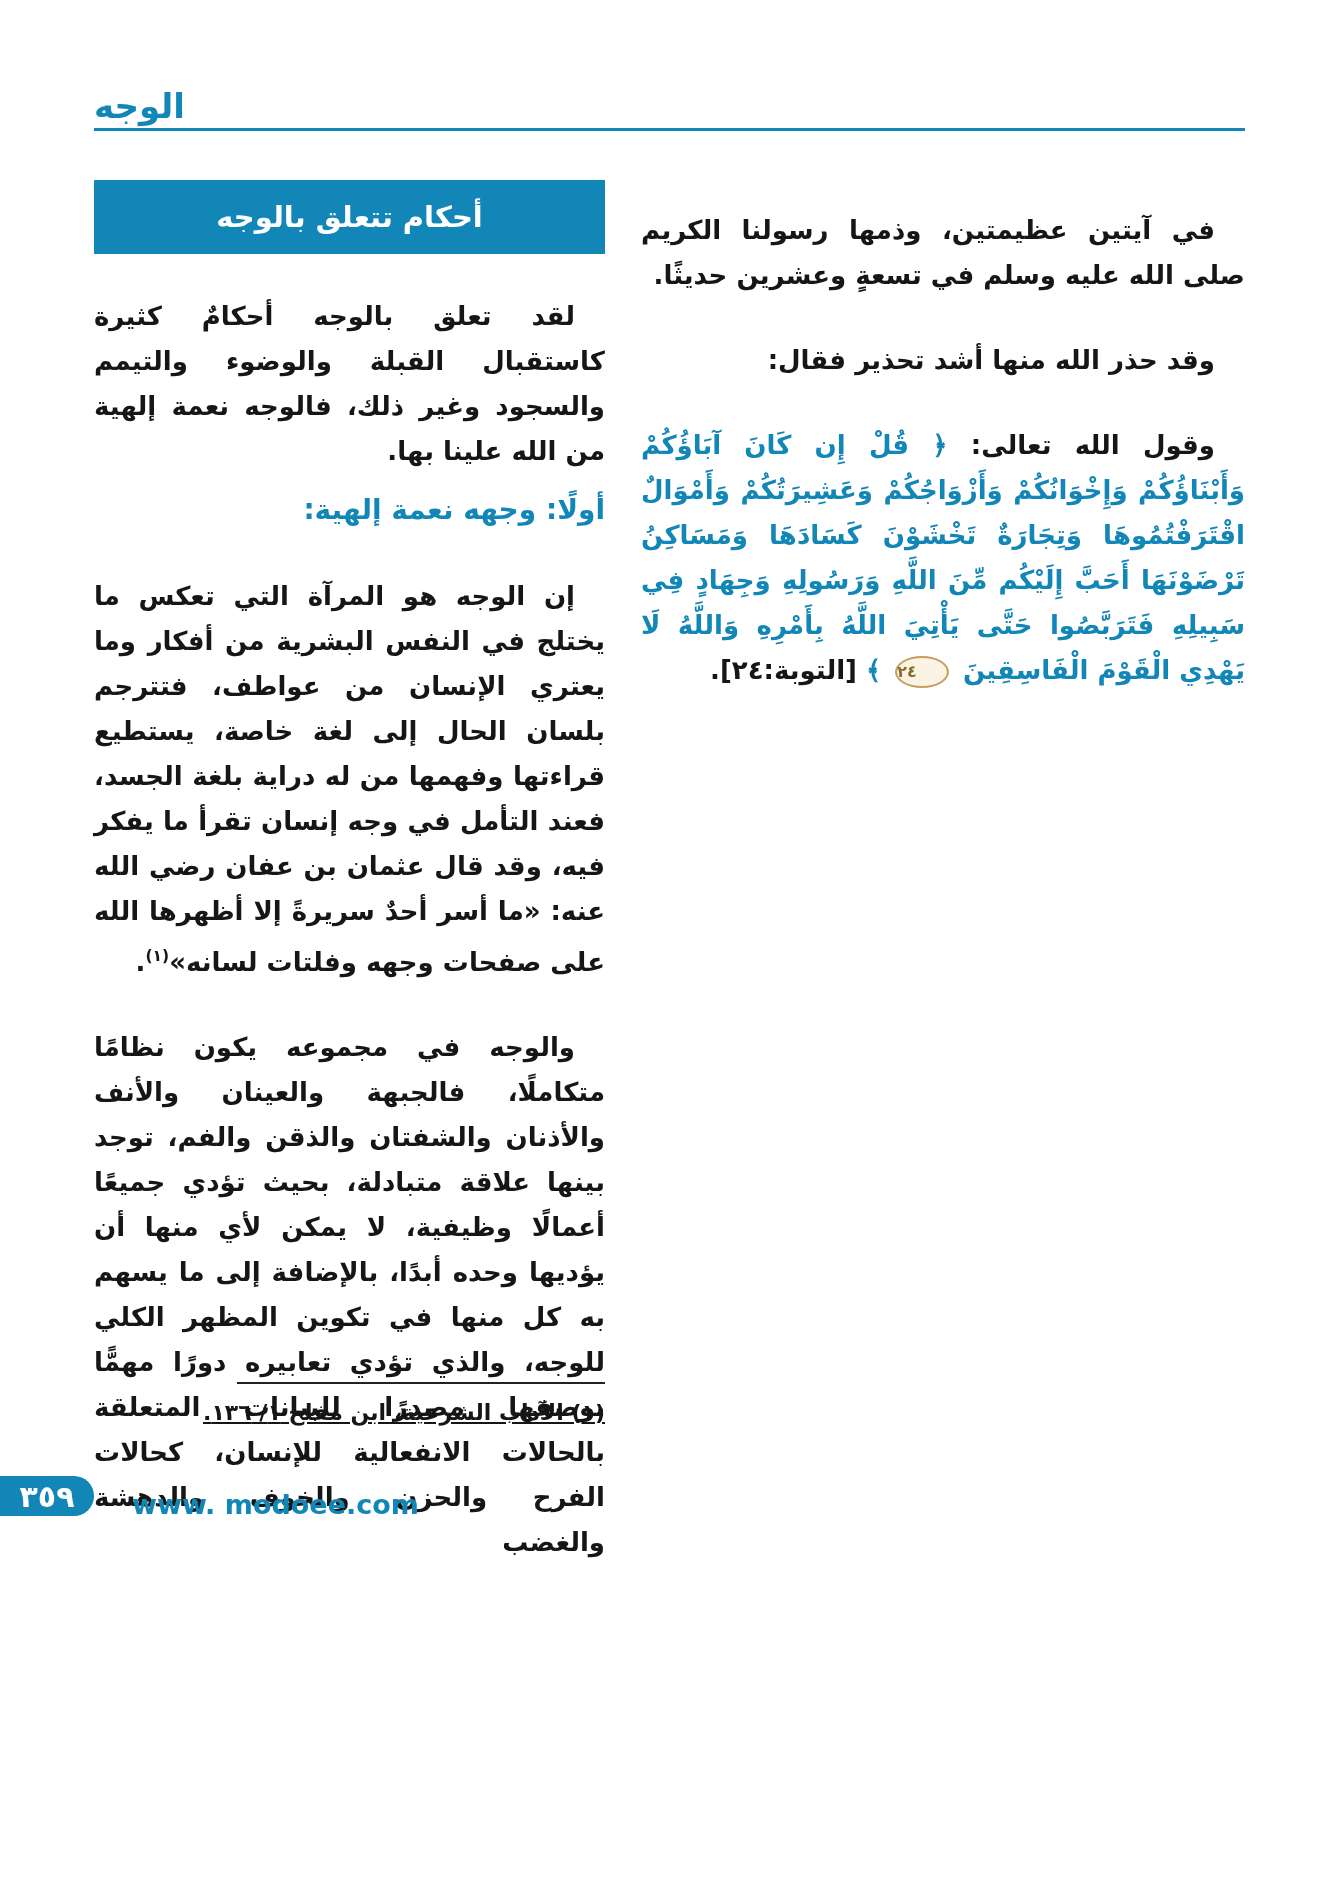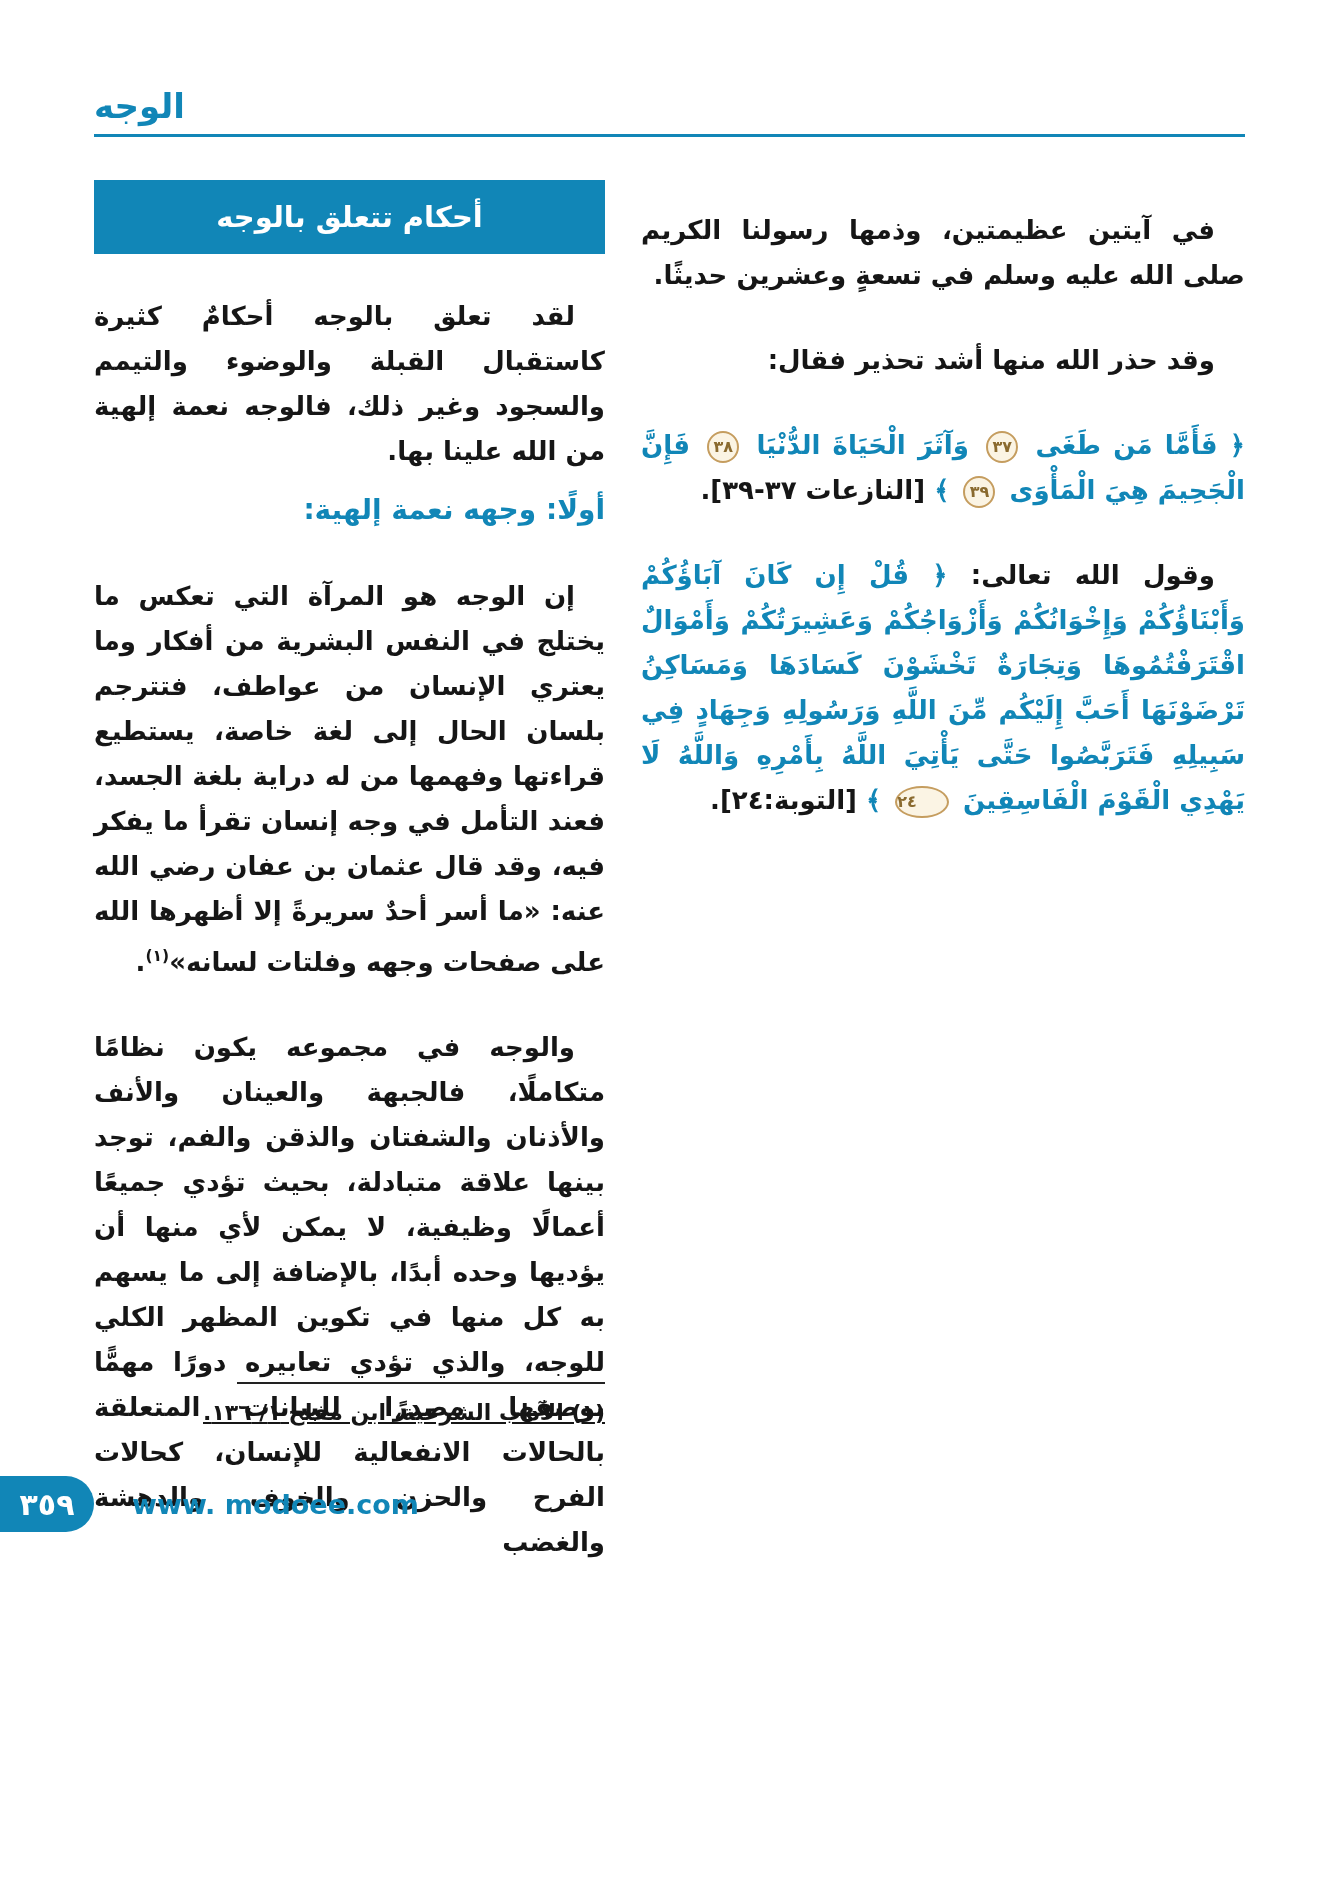--- a/index.html
+++ b/index.html
@@ -15,21 +15,20 @@
     color:var(--ink);
   }
   .page{
     position:relative;width:1339px;height:1890px;
     background:#ffffff;direction:rtl;overflow:hidden;
   }
   
   .page-header{
     position:absolute;top:84px;right:94px;left:94px;
     border-bottom:3px solid var(--teal);
-    padding-bottom:6px;
   }
   .page-title{
     color:var(--teal);
     font-size:34px;font-weight:bold;
     text-align:left;
     line-height:44px;
   }
   
   .columns{
     position:absolute;top:168px;right:94px;left:94px;
@@ -85,21 +84,21 @@
     margin-bottom:12px;
   }
   .footnote-text{
     font-size:22px;line-height:34px;font-weight:bold;
     text-align:right;
     text-decoration:underline;
   }
   
   .page-badge{
     position:absolute;left:0;top:1476px;
-    width:94px;height:56px;
+    width:94px;height:40px;
     background:var(--teal);
     border-radius:0 28px 28px 0;
     color:#ffffff;
     display:flex;align-items:center;justify-content:center;
     font-size:30px;font-weight:bold;
   }
   .website{
     position:absolute;left:132px;top:1489px;
     color:var(--teal);
     font-size:27px;font-weight:bold;
@@ -114,31 +113,20 @@
   <div class="page-header">
     <div class="page-title">الوجه</div>
   </div>
 
   <div class="columns">
 
     <div class="col-right">
       <p class="body-text indent">في آيتين عظيمتين، وذمها رسولنا الكريم صلى الله عليه وسلم في تسعةٍ وعشرين حديثًا.</p>
       <p class="body-text indent">وقد حذر الله منها أشد تحذير فقال:</p>
 
-      <p class="body-text">
-        <span class="bracket">﴿</span>
-        <span class="quran">فَأَمَّا مَن طَغَى</span>
-        <span class="ayah-marker">٣٧</span>
-        <span class="quran">وَآثَرَ الْحَيَاةَ الدُّنْيَا</span>
-        <span class="ayah-marker">٣٨</span>
-        <span class="quran">فَإِنَّ الْجَحِيمَ هِيَ الْمَأْوَى</span>
-        <span class="ayah-marker">٣٩</span>
-        <span class="bracket">﴾</span>
-        <span class="citation">[النازعات ٣٧-٣٩].</span>
-      </p>
 
       <p class="body-text indent">
         <span>وقول الله تعالى: </span>
         <span class="bracket">﴿</span>
         <span class="quran">قُلْ إِن كَانَ آبَاؤُكُمْ وَأَبْنَاؤُكُمْ وَإِخْوَانُكُمْ وَأَزْوَاجُكُمْ وَعَشِيرَتُكُمْ وَأَمْوَالٌ اقْتَرَفْتُمُوهَا وَتِجَارَةٌ تَخْشَوْنَ كَسَادَهَا وَمَسَاكِنُ تَرْضَوْنَهَا أَحَبَّ إِلَيْكُم مِّنَ اللَّهِ وَرَسُولِهِ وَجِهَادٍ فِي سَبِيلِهِ فَتَرَبَّصُوا حَتَّى يَأْتِيَ اللَّهُ بِأَمْرِهِ وَاللَّهُ لَا يَهْدِي الْقَوْمَ الْفَاسِقِينَ</span>
         <span class="ayah-marker">٢٤</span>
         <span class="bracket">﴾</span>
         <span class="citation">[التوبة:٢٤].</span>
       </p>
     </div>

